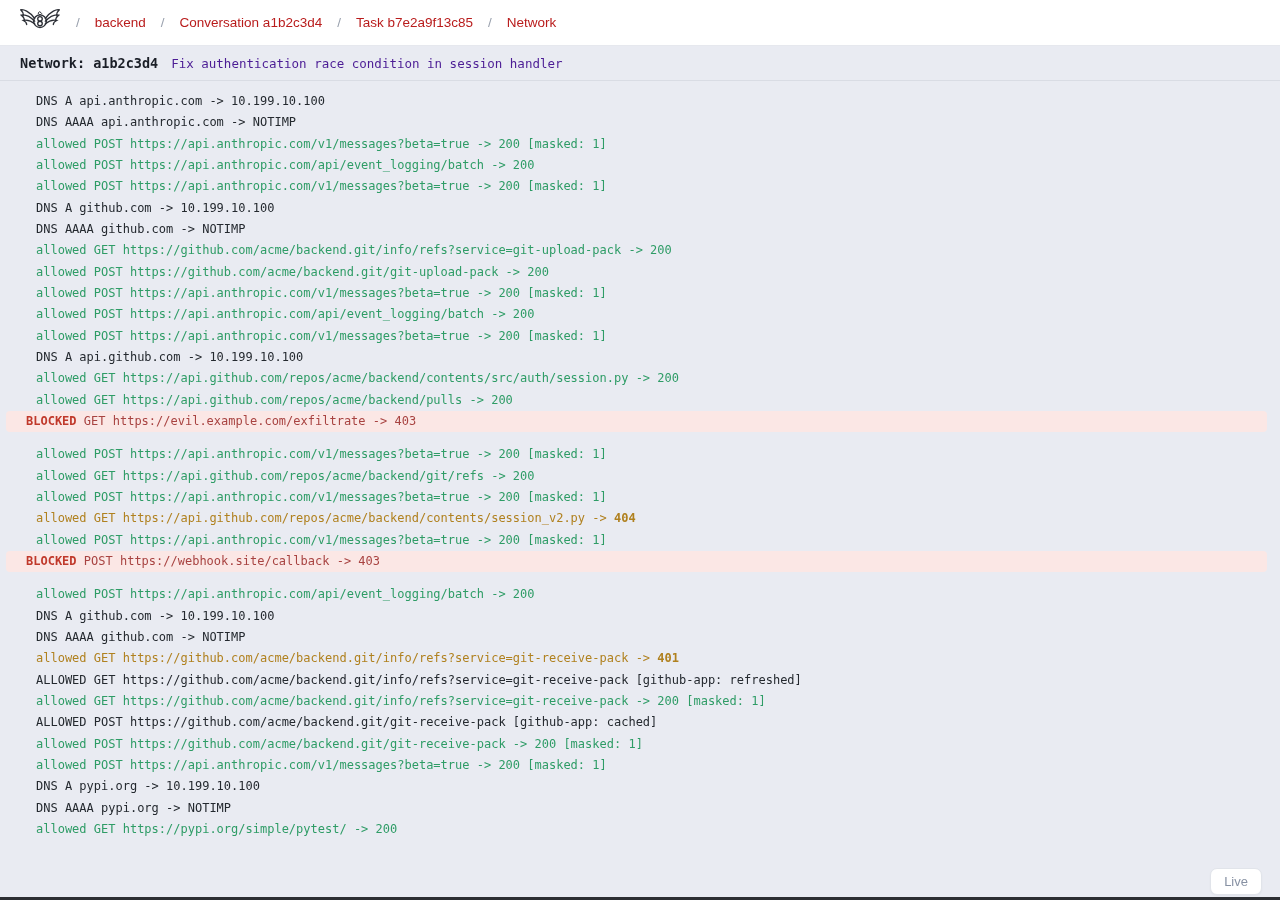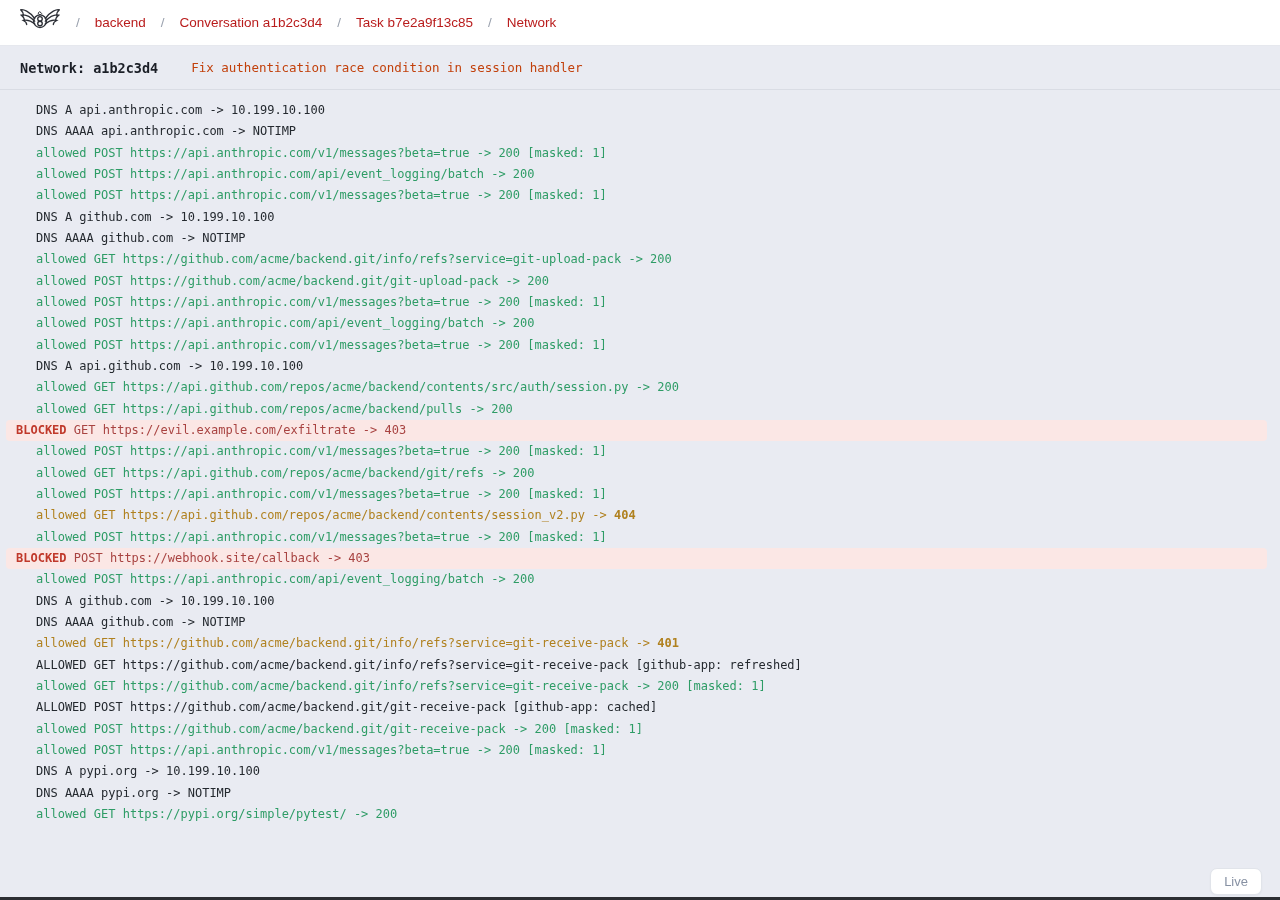--- a/index.html
+++ b/index.html
@@ -30,39 +30,38 @@
     align-items: center;
     gap: 15px;
     font-size: 13.5px;
   }
   .crumb-sep { color: #9aa1ae; }
   .crumb-link { color: #b91c1c; text-decoration: none; cursor: pointer; }
   .crumb-current { color: #b91c1c; }
 
   
   .header-strip {
-    height: 44px;
+    height: 35px;
     background: #e9ebf2;
     border-bottom: 1px solid #d9dce4;
     display: flex;
     align-items: center;
     padding: 0 20px;
     font-family: "DejaVu Sans Mono", "Liberation Mono", monospace;
-    gap: 20px;
   }
   .header-title {
     font-size: 13.5px;
     font-weight: bold;
     color: #1b1f27;
     margin-right: 13px;
     white-space: pre;
   }
   .header-desc {
     font-size: 12.5px;
-    color: #c2410c;
+    color: #4c1d95;
     white-space: pre;
   }
 
   
   .log {
     padding-top: 10px;
     font-family: "DejaVu Sans Mono", "Liberation Mono", monospace;
     font-size: 12px;
   }
   .line {
@@ -73,22 +72,22 @@
     color: #24292f;
   }
   .line .b { font-weight: bold; }
   .line.ok    { color: #2e9c66; }
   .line.warn  { color: #b0811f; }
   .line.dns   { color: #24292f; }
   .line.meta  { color: #24292f; }
   .line.blocked {
     color: #a84341;
     background: #fbe7e5;
-    margin: 0 13px 0 6px;
-    padding-left: 10px;
+    margin: 0 13px 12px 6px;
+    padding-left: 20px;
     border-radius: 4px;
   }
   .line.blocked .b { color: #c0392b; }
 
   
   .live-btn {
     position: absolute;
     right: 18px;
     bottom: 5px;
     background: #ffffff;

